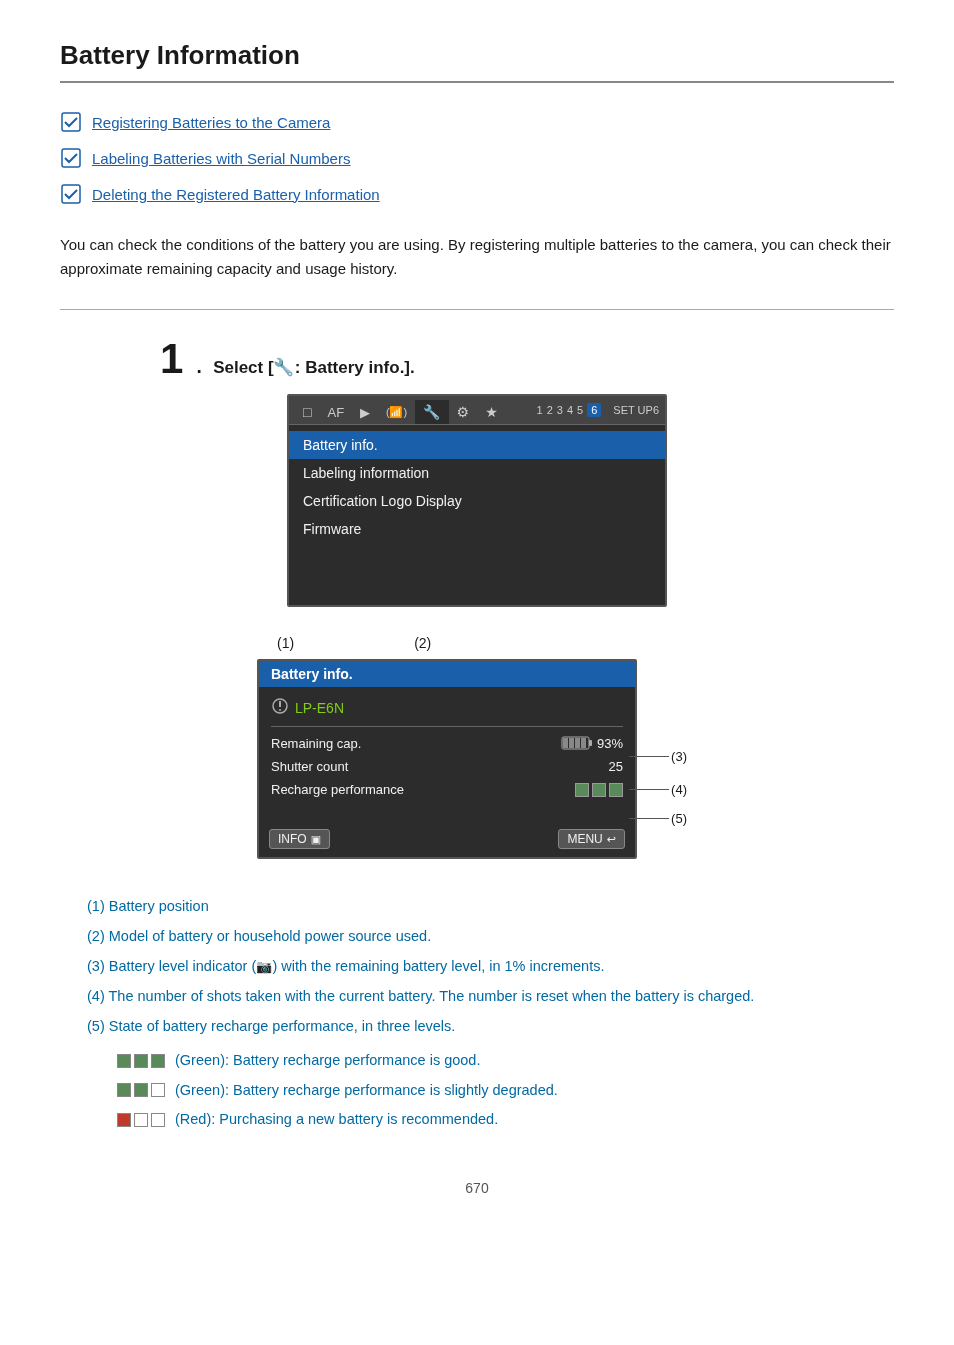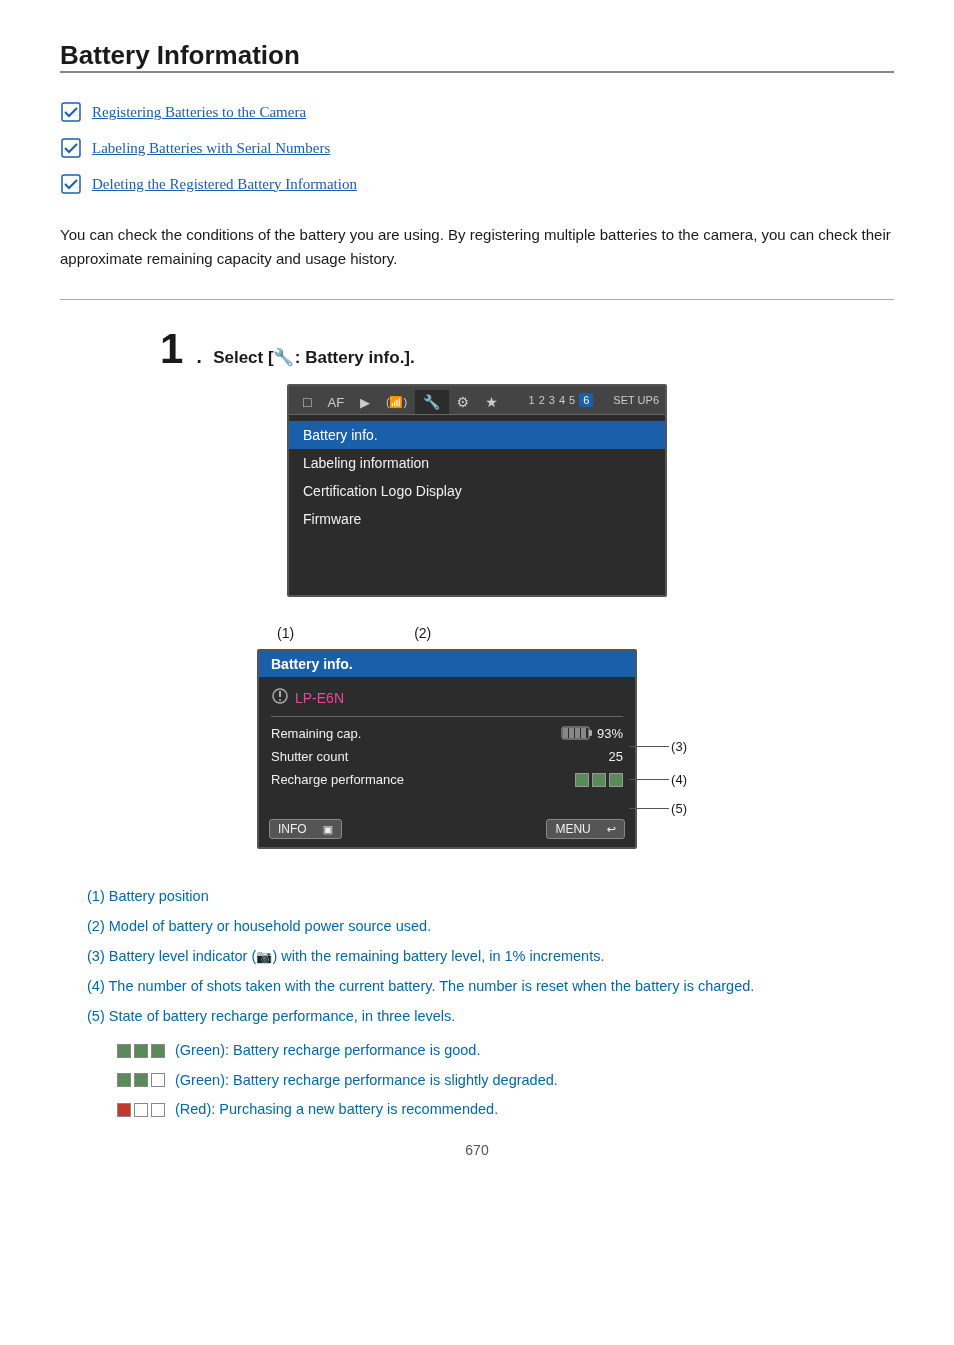--- a/index.html
+++ b/index.html
@@ -10,20 +10,21 @@
       background: #fff;
       width: 954px;
       min-height: 1345px;
       padding: 40px 60px 60px 60px;
     }
 
     h1.page-title {
       font-size: 26px;
       font-weight: bold;
       color: #1a1a1a;
+      padding-bottom: 10px;
       border-bottom: 2px solid #888;
       margin-bottom: 28px;
     }
 
     .toc-list {
       list-style: none;
       margin-bottom: 28px;
     }
     .toc-list li {
       display: flex;
@@ -35,21 +36,20 @@
       height: 22px;
       margin-right: 10px;
       flex-shrink: 0;
       display: inline-block;
     }
     .toc-link {
       color: #1a5faa;
       text-decoration: underline;
       font-size: 15px;
       cursor: pointer;
-      font-family: Liberation Serif, serif;
     }
 
     .intro-text {
       font-size: 15px;
       line-height: 1.6;
       margin-bottom: 28px;
       color: #1a1a1a;
     }
 
     .section-divider {
@@ -153,21 +153,21 @@
       font-size: 14px;
       font-weight: bold;
       padding: 5px 12px;
       margin-bottom: 6px;
     }
 
     .battery-model-row {
       display: flex;
       align-items: center;
       padding: 4px 12px;
-      color: #ec4899;
+      color: #84cc16;
       font-size: 14px;
     }
 
     .battery-model-icon {
       margin-right: 6px;
       font-size: 14px;
     }
 
     .battery-divider {
       border: none;
@@ -220,21 +220,21 @@
 
     .cam-btn {
       background: #555;
       border: 1px solid #888;
       border-radius: 3px;
       color: #f0f0f0;
       font-size: 12px;
       padding: 2px 8px;
       display: inline-flex;
       align-items: center;
-      gap: 16px;
+      gap: 4px;
     }
 
     .callout-labels {
       display: flex;
       justify-content: flex-start;
       gap: 60px;
       padding-left: 20px;
       margin-bottom: 8px;
       font-size: 14px;
       color: #1a1a1a;
@@ -277,21 +277,21 @@
       display: inline-block;
     }
     .lbox.green { background: #5a8a5a; }
     .lbox.empty { background: #fff; }
     .lbox.red { background: #c0392b; }
 
     .page-footer {
       text-align: center;
       font-size: 14px;
       color: #555;
-      margin-top: 20px;
+      margin-top: 48px;
     }
 
     .wrench-icon-svg {
       display: inline-block;
       width: 22px;
       height: 22px;
     }
   </style>
 </head>
 <body>
@@ -353,21 +353,21 @@
       <span class="cam-tab active" style="font-size:14px;">🔧</span>
       <span class="cam-tab" style="font-size:14px;">⚙</span>
       <span class="cam-tab" style="font-size:14px;">★</span>
       <div style="margin-left:auto; display:flex; align-items:center; gap:4px; padding-bottom:4px;">
         <span style="color:#ccc; font-size:11px;">1</span>
         <span style="color:#ccc; font-size:11px;">2</span>
         <span style="color:#ccc; font-size:11px;">3</span>
         <span style="color:#ccc; font-size:11px;">4</span>
         <span style="color:#ccc; font-size:11px;">5</span>
         <span style="background:#1a5faa; color:#fff; font-size:11px; padding:1px 4px; border-radius:2px;">6</span>
-        <span style="color:#ccc; font-size:11px; margin-left:16px;">SET UP6</span>
+        <span style="color:#ccc; font-size:11px; margin-left:8px;">SET UP6</span>
       </div>
     </div>
     <div class="camera-menu-items">
       <div class="camera-menu-item selected">Battery info.</div>
       <div class="camera-menu-item">Labeling information</div>
       <div class="camera-menu-item">Certification Logo Display</div>
       <div class="camera-menu-item">Firmware</div>
       <div class="camera-menu-item">&nbsp;</div>
       <div class="camera-menu-item">&nbsp;</div>
     </div>

